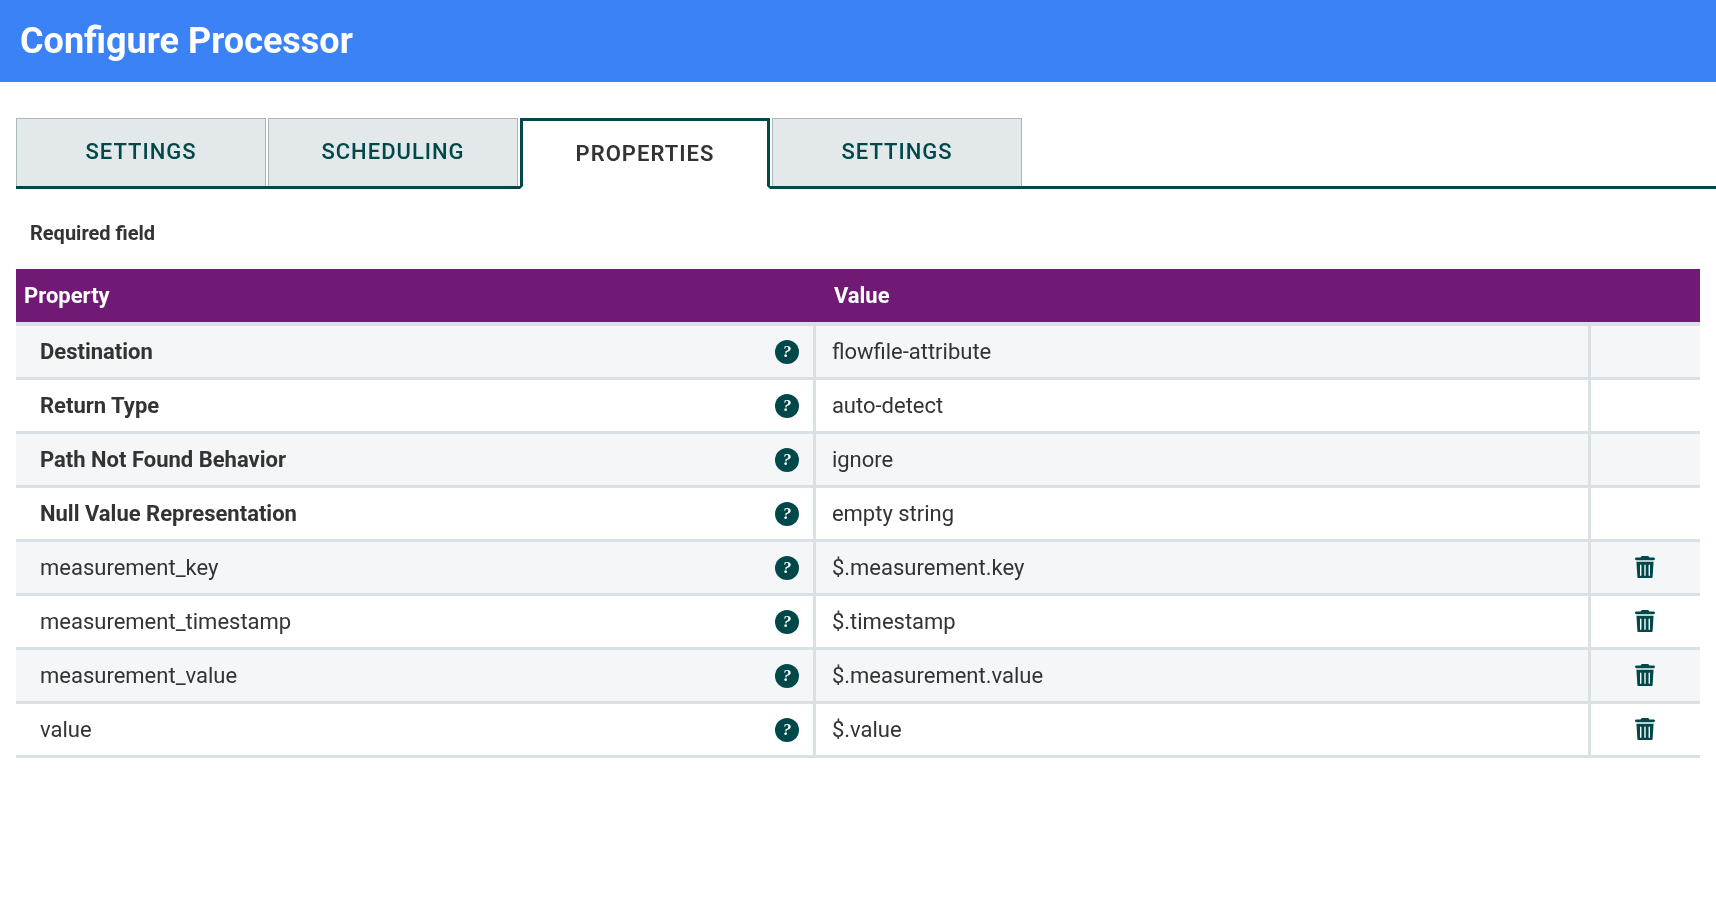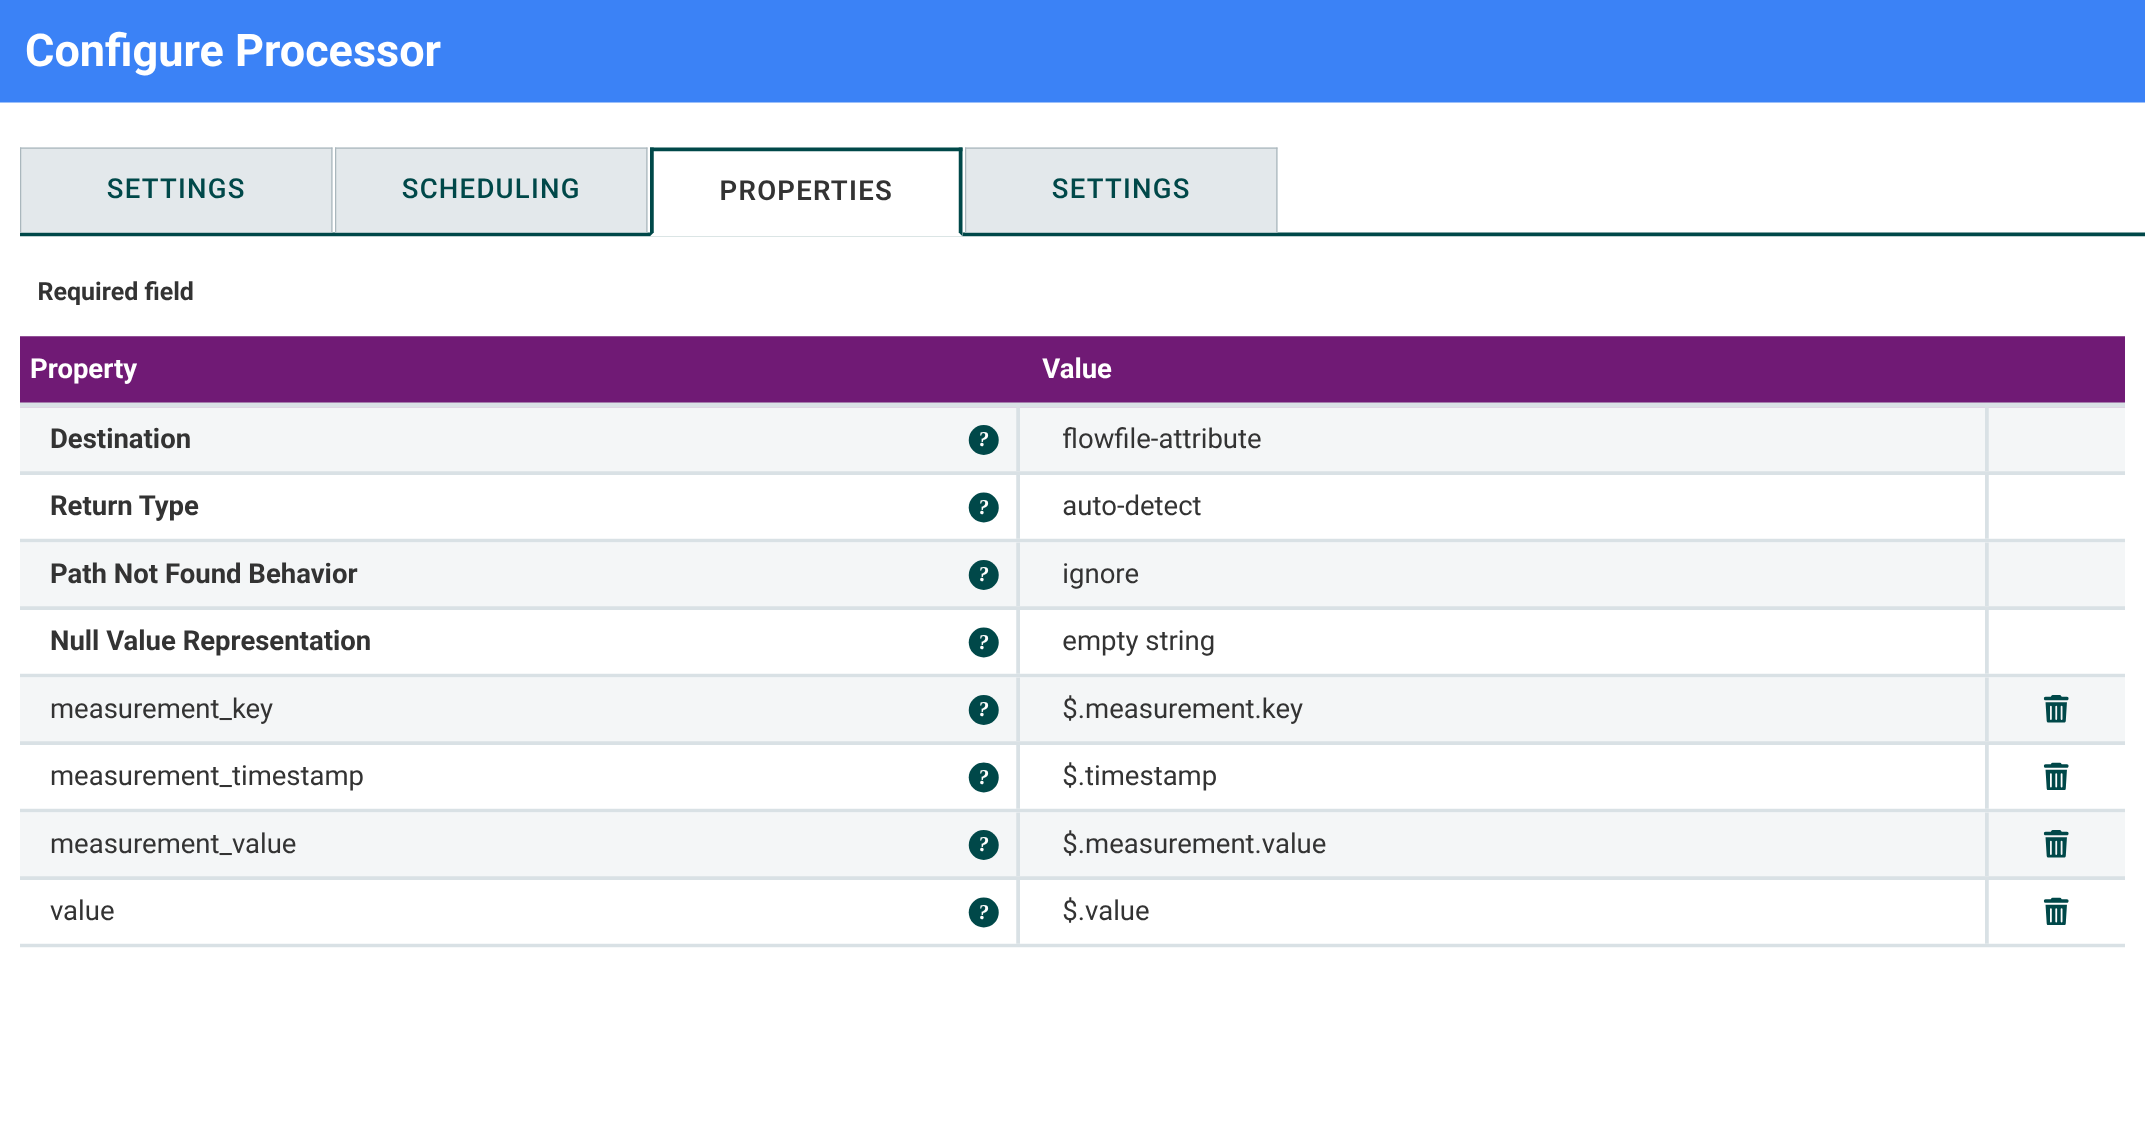--- a/index.html
+++ b/index.html
@@ -86,21 +86,21 @@
     display: flex;
     align-items: center;
     justify-content: space-between;
     padding-right: 14px;
     border-right: 3px solid #d9e1e5;
     height: 100%;
   }
   .td-property.bold { font-weight: 700; color: #333; }
   .td-value {
     width: 46%;
-    padding-left: 34px;
+    padding-left: 16px;
     border-right: 3px solid #d9e1e5;
     height: 100%;
     display: flex;
     align-items: center;
   }
   .td-action {
     width: 6.5%;
     display: flex;
     align-items: center;
     justify-content: center;

